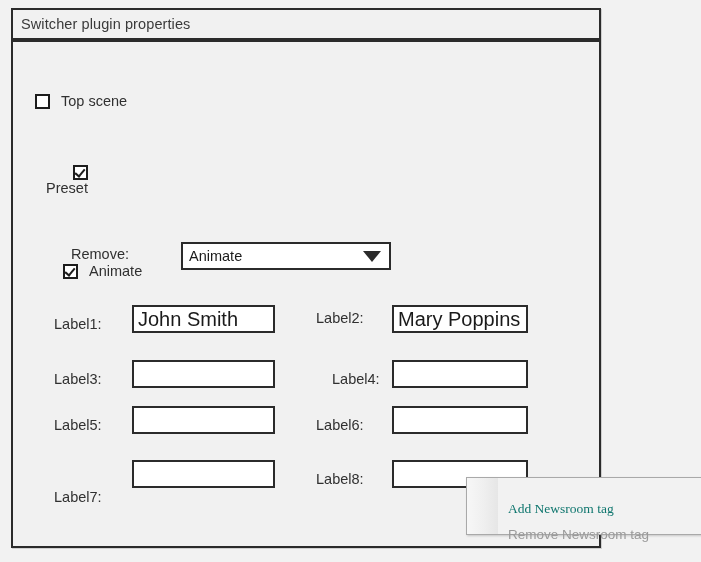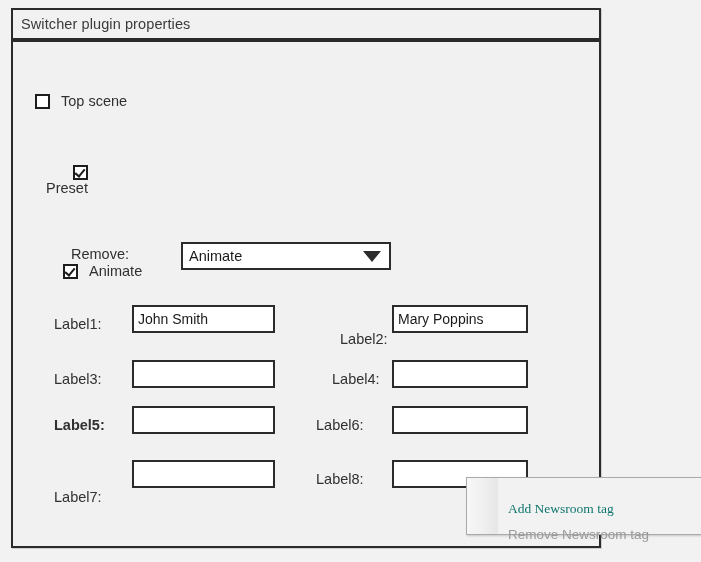--- a/index.html
+++ b/index.html
@@ -128,21 +128,21 @@
     position: absolute;
     height: 28px;
     background: #ffffff;
     border: 2px solid #2b2b2b;
     box-sizing: border-box;
     display: flex;
     align-items: center;
     padding-left: 4px;
   }
   .txt-input .val {
-    font-size: 14px;
+    font-size: 20px;
     color: #1a1a1a;
     white-space: nowrap;
   }
   .col-left  { left: 119px; width: 143px; }
   .col-right { left: 379px; width: 136px; }
 
   .lab-left  { left: 41px; }
   .lab-right { left: 303px; }
 
   
@@ -208,35 +208,35 @@
 
     <div class="cb-row" style="left:50px; top:217px;">
       <span class="cb-box checked"></span>
       <span class="cb-label">Animate</span>
     </div>
 
     <span class="field-label lab-left" style="top:270px;">Label1:</span>
     <div class="txt-input col-left" style="top:259px;">
       <span class="val">John Smith</span>
     </div>
-    <span class="field-label lab-right" style="top:285px;margin-left:24px;">Label2:</span>
+    <span class="field-label lab-right" style="top:264px;">Label2:</span>
     <div class="txt-input col-right" style="top:259px;">
       <span class="val">Mary Poppins</span>
     </div>
 
     <span class="field-label lab-left" style="top:325px;">Label3:</span>
     <div class="txt-input col-left" style="top:314px;">
       <span class="val"></span>
     </div>
     <span class="field-label lab-right" style="top:325px;margin-left:16px;">Label4:</span>
     <div class="txt-input col-right" style="top:314px;">
       <span class="val"></span>
     </div>
 
-    <span class="field-label lab-left" style="top:371px;font-weight:bold;">Label5:</span>
+    <span class="field-label lab-left" style="top:371px;">Label5:</span>
     <div class="txt-input col-left" style="top:360px;">
       <span class="val"></span>
     </div>
     <span class="field-label lab-right" style="top:371px;">Label6:</span>
     <div class="txt-input col-right" style="top:360px;">
       <span class="val"></span>
     </div>
 
     <span class="field-label lab-left" style="top:443px;">Label7:</span>
     <div class="txt-input col-left" style="top:414px;">

